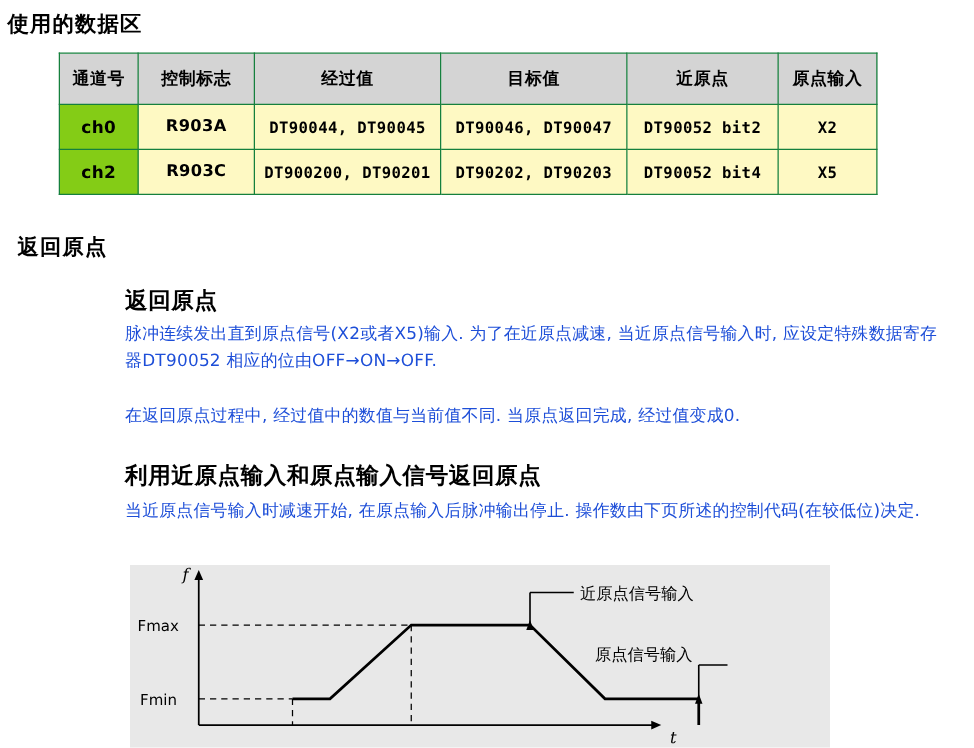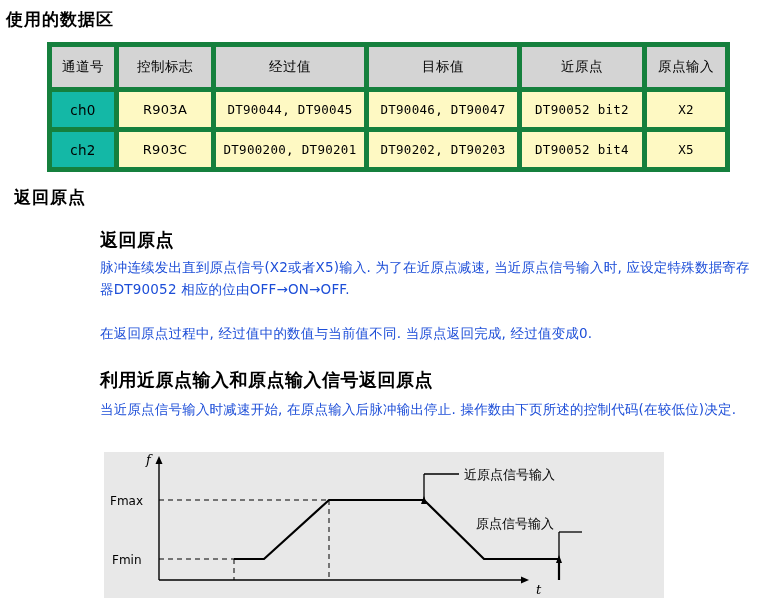--- a/index.html
+++ b/index.html
@@ -84,41 +84,41 @@
     position: absolute;
     left: 47px;
     top: 42px;
   }
   table.data-table {
     border-collapse: collapse;
     font-size: 13px;
   }
   table.data-table th,
   table.data-table td {
-    border: 5px solid #15803d;
+    border: 1px solid #15803d;
     text-align: center;
     vertical-align: middle;
     padding: 0;
-    font-weight: normal;
+    font-weight: bold;
   }
   table.data-table thead th {
     background: #d4d4d4;
     height: 40px;
     font-size: 13.5px;
     letter-spacing: 0.5px;
   }
   table.data-table tbody td {
     height: 35px;
     background: #fef9c3;
     font-family: "DejaVu Sans Mono", "Liberation Mono", monospace;
     font-size: 12.5px;
     letter-spacing: 0.3px;
   }
   table.data-table tbody td.ch-cell {
-    background: #14b8a6;
+    background: #84cc16;
     font-family: "DejaVu Sans", "Liberation Sans", sans-serif;
     font-size: 13.5px;
   }
   table.data-table tbody td.flag-cell {
     font-family: "DejaVu Sans", "Liberation Sans", sans-serif;
     font-size: 13px;
   }
   .col-0 { width: 62px; }
   .col-1 { width: 92px; margin-top: 17px; }
   .col-2 { width: 148px; }

